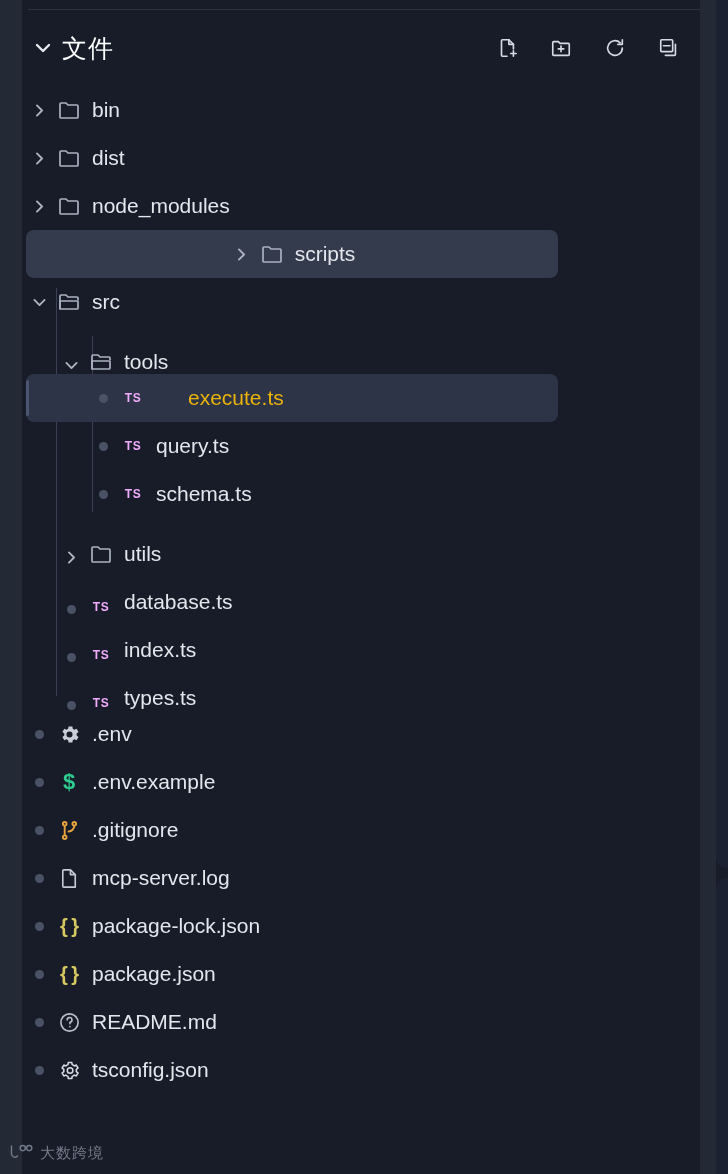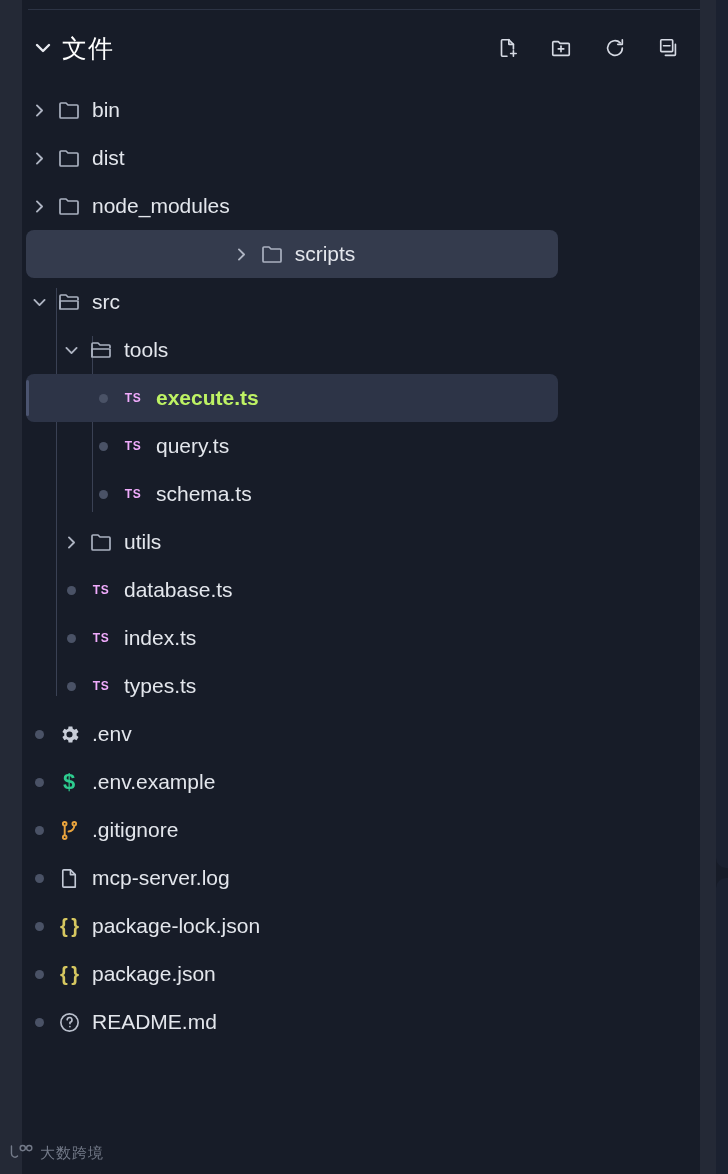--- a/index.html
+++ b/index.html
@@ -189,24 +189,24 @@
   .ficon.gear-line { color: #d7dbe4; }
   .ficon.doc { color: #c3c9d6; }
   .ficon.info { color: #b9bfcc; }
 
   .label {
     font-size: 21px;
     color: #e3e6ec;
     white-space: nowrap;
     padding-left: 6px;
   }
-  .label.bold { font-weight: bold; color: #bef264; }
-
-  
-  .ind-1 { padding-left: 32px; }
+  .label.bold { font-weight: normal; color: #eab308; margin-left: 32px; }
+
+  
+  .ind-1 { padding-left: 32px; align-items: flex-end; }
   .ind-2 { padding-left: 64px; }
 
   
   .guide {
     position: absolute;
     width: 1px;
     background: #3a4154;
   }
   .guide-src { left: 56px; top: 288px; height: 408px; }
   .guide-tools { left: 92px; top: 336px; height: 176px; }
@@ -503,20 +503,32 @@
       <span class="ficon info">
         <svg width="23" height="23" viewBox="0 0 24 24" fill="none" stroke="currentColor" stroke-width="1.7" stroke-linecap="round" stroke-linejoin="round">
           <circle cx="12" cy="12" r="9"></circle>
           <path d="M9.6 9.2a2.5 2.5 0 1 1 2.9 2.6v1.5"></path>
           <line x1="12.4" y1="16.3" x2="12.4" y2="16.4"></line>
         </svg>
       </span>
       <span class="label">README.md</span>
     </div>
 
+    <div class="row">
+      <span class="dot">
+          <i></i>
+        </span>
+      <span class="ficon gear-line">
+        <svg width="23" height="23" viewBox="0 0 24 24" fill="none" stroke="currentColor" stroke-width="1.6" stroke-linejoin="round">
+          <path d="M19.1 13.3a7.4 7.4 0 0 0 0-2.6l1.8-1.3-1.8-3.1-2.1.9a7.3 7.3 0 0 0-2.2-1.3L14.4 3.6h-3.6l-.4 2.3a7.3 7.3 0 0 0-2.2 1.3l-2.1-.9-1.8 3.1 1.8 1.3a7.4 7.4 0 0 0 0 2.6l-1.8 1.3 1.8 3.1 2.1-.9c.7.6 1.4 1 2.2 1.3l.4 2.3h3.6l.4-2.3c.8-.3 1.5-.7 2.2-1.3l2.1.9 1.8-3.1z"></path>
+          <circle cx="12.6" cy="12" r="2.9"></circle>
+        </svg>
+      </span>
+      <span class="label">tsconfig.json</span>
+    </div>
 
   </div>
 
   <div class="right-strip"></div>
   <div class="right-panel"></div>
   <div class="right-panel-top"></div>
   <div class="right-panel-bottom"></div>
 
   <div class="watermark">
     <span>

